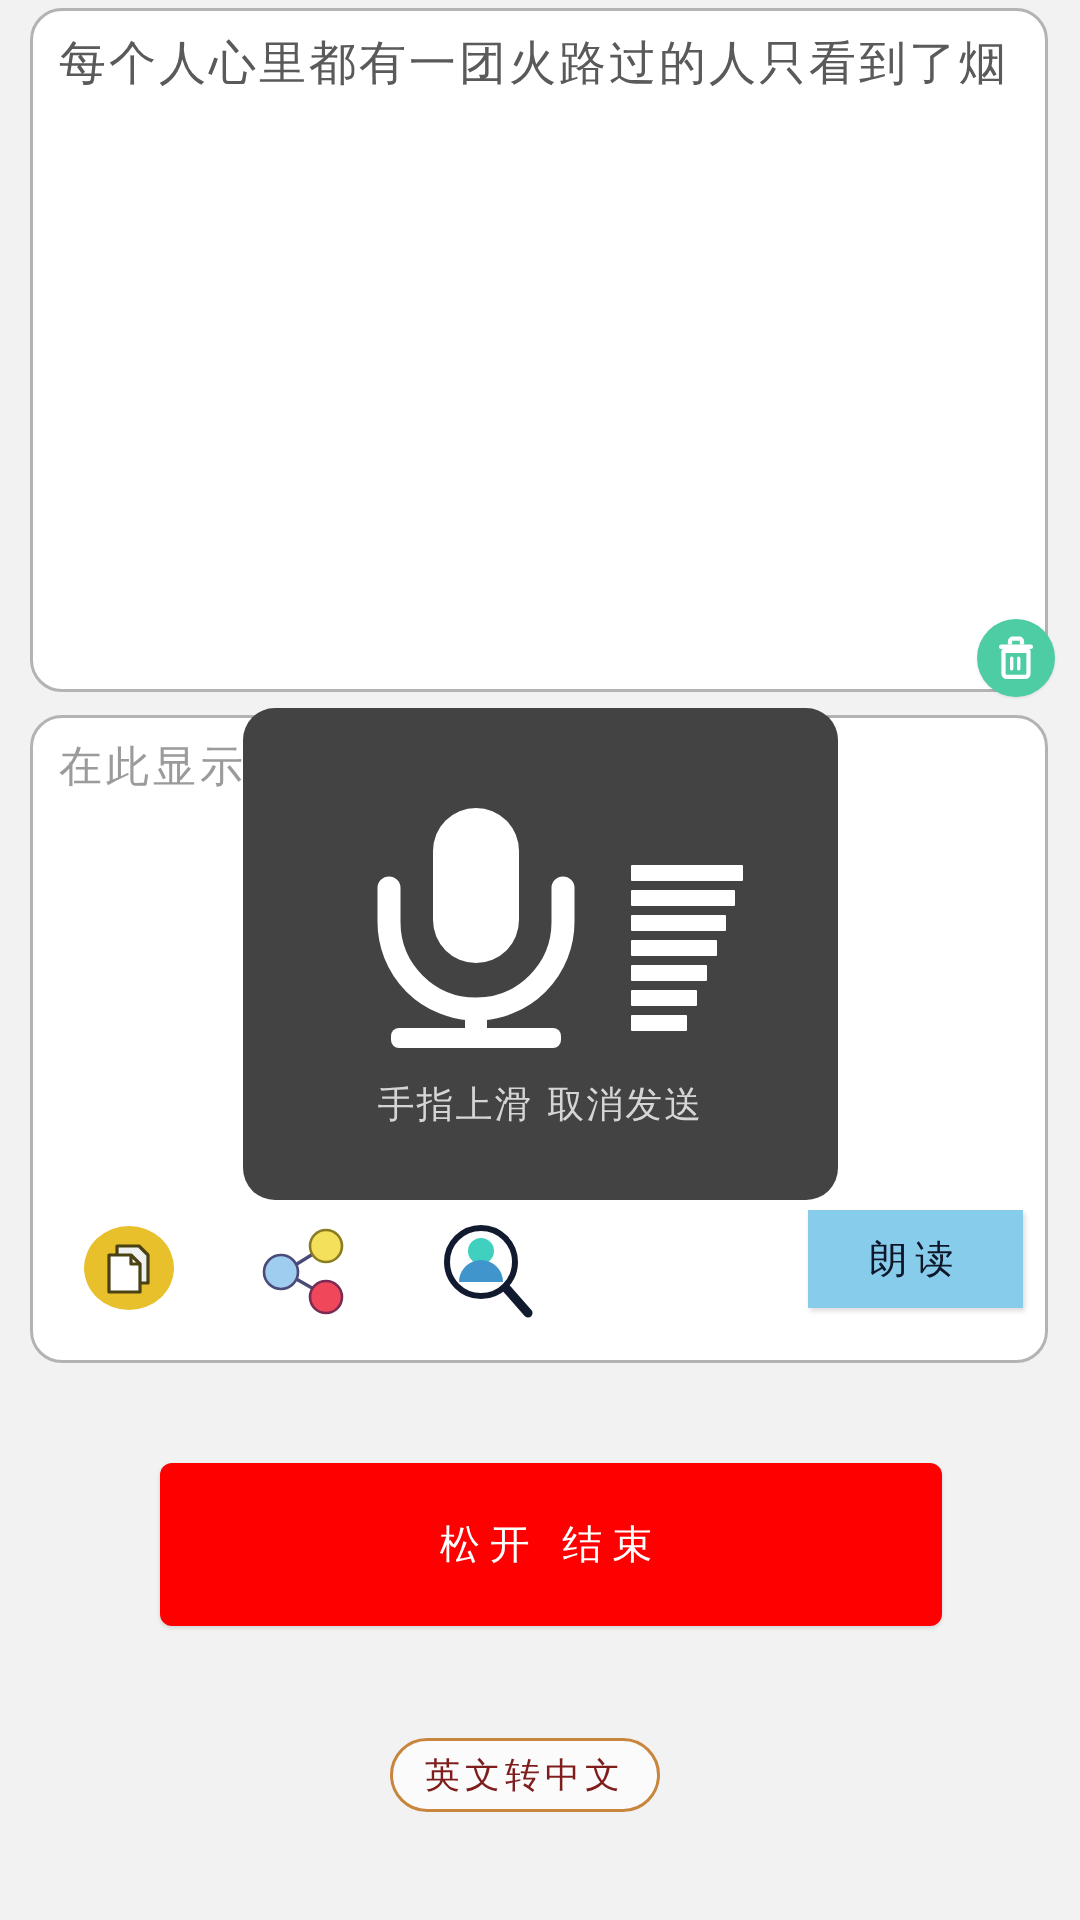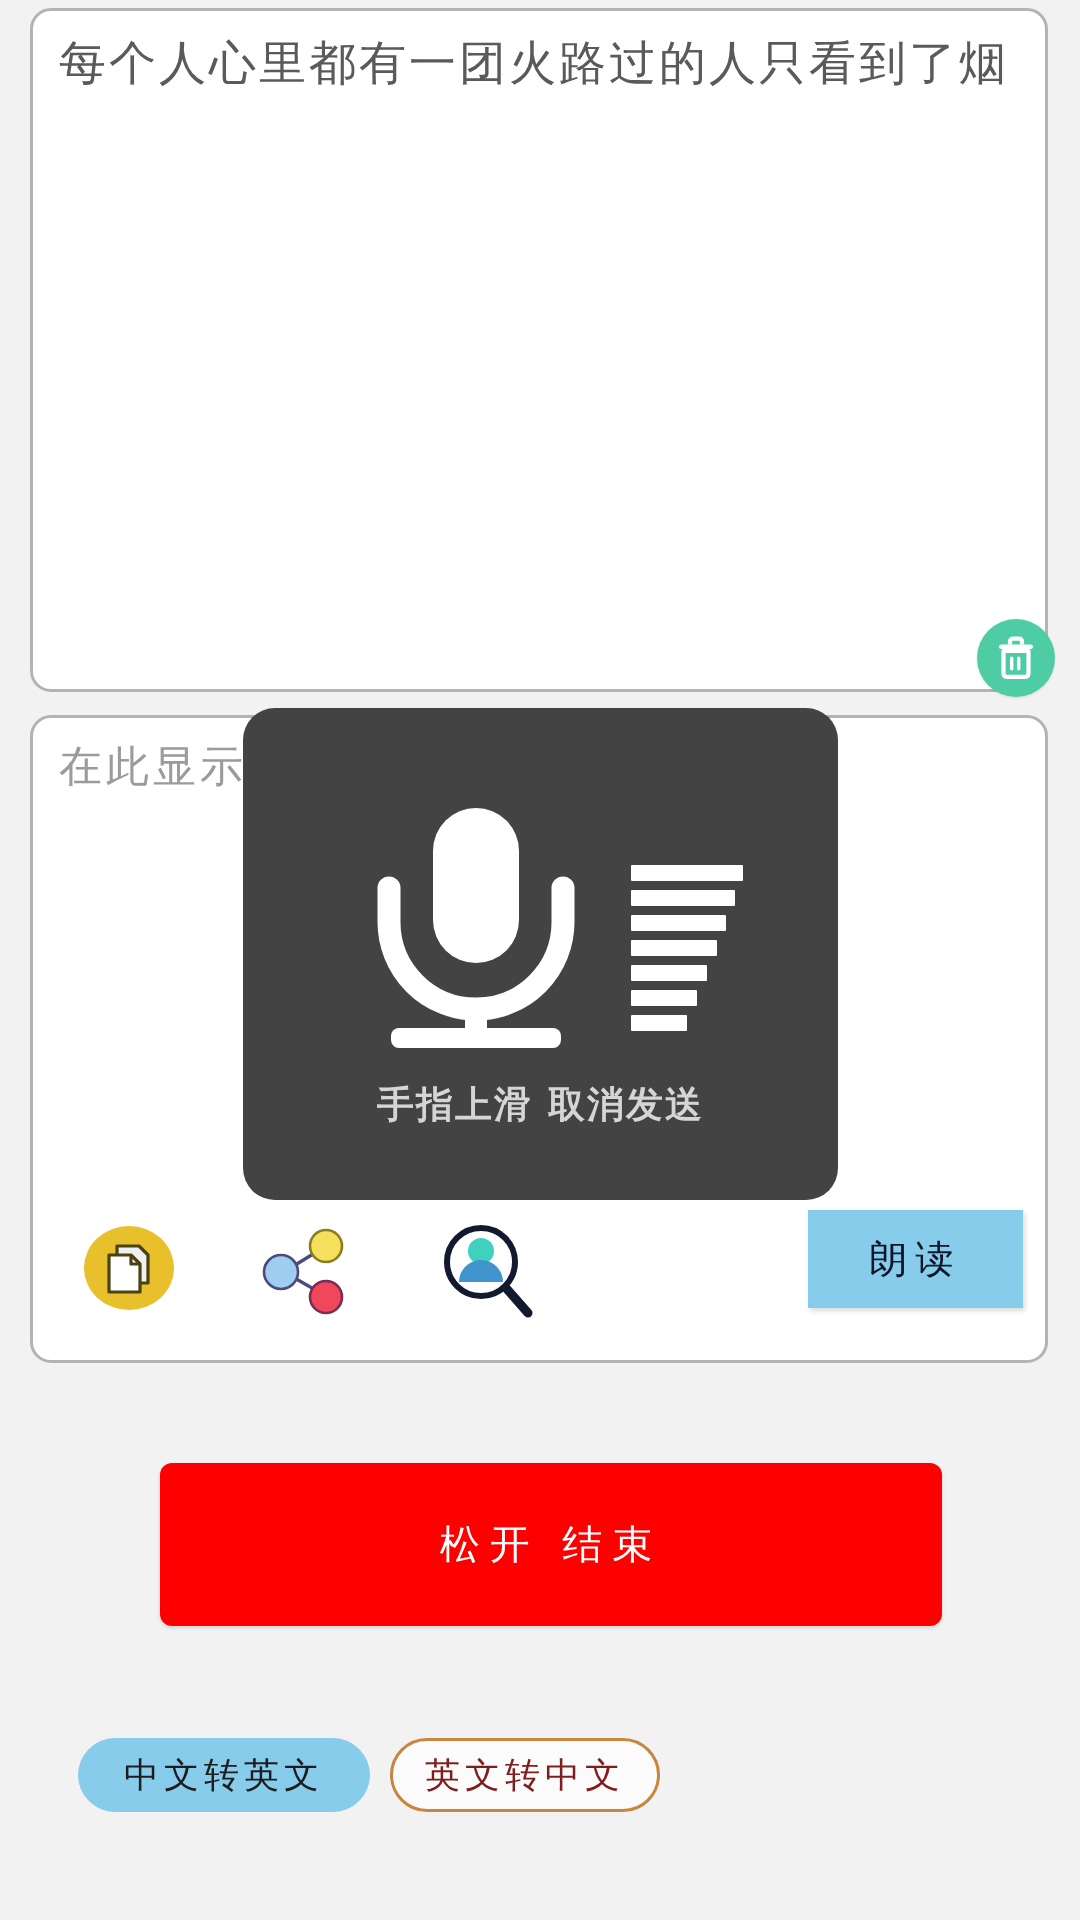--- a/index.html
+++ b/index.html
@@ -13,21 +13,21 @@
     font-family: "DejaVu Sans", "Liberation Sans", sans-serif;
     position: relative;
     overflow: hidden;
   }
 
   
   .card {
     position: absolute;
     background: #ffffff;
     border: 3px solid #b3b3b3;
-    border-radius: 21px;
+    border-radius: 32px;
     box-sizing: border-box;
   }
   #source-card {
     left: 30px;
     top: 8px;
     width: 1018px;
     height: 684px;
   }
   #result-card {
     left: 30px;
@@ -149,21 +149,21 @@
     border-radius: 1px;
   }
   #overlay-hint {
     position: absolute;
     left: 0; right: 0;
     top: 372px;
     text-align: center;
     color: #d5d5d5;
     font-size: 37px;
     letter-spacing: 2px;
-    font-weight: 700;
+    font-weight: 400;
   }
 
   
   #hold-button {
     position: absolute;
     left: 160px;
     top: 1463px;
     width: 782px;
     height: 163px;
     background: #fe0000;
@@ -296,15 +296,14 @@
       <div class="bar" style="width:66px"></div>
       <div class="bar" style="width:56px"></div>
     </div>
   </div>
   <div id="overlay-hint">手指上滑 取消发送</div>
 </div>
 
 <div id="hold-button">松开 结束</div>
 
 <div id="direction-row">
-  <div class="pill" id="pill-zh-en">中文转英文</div>
   <div class="pill" id="pill-en-zh">英文转中文</div>
 </div>
 
 </body></html>

